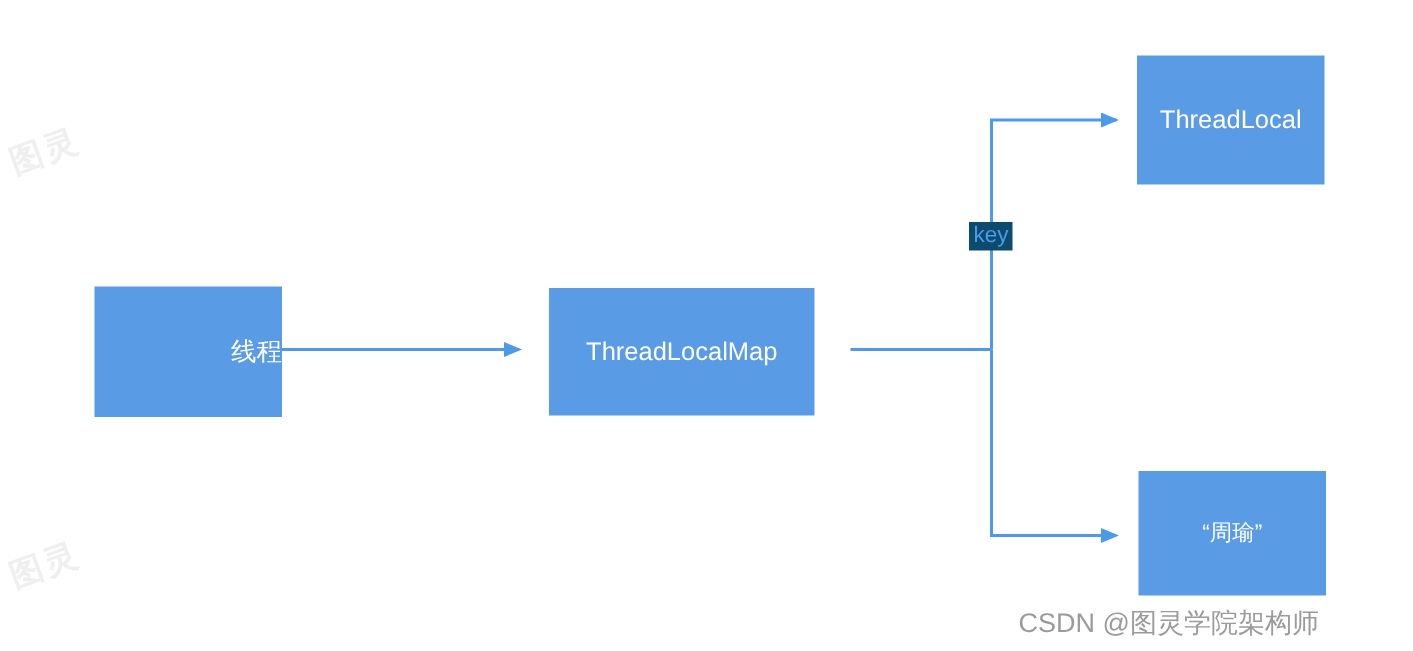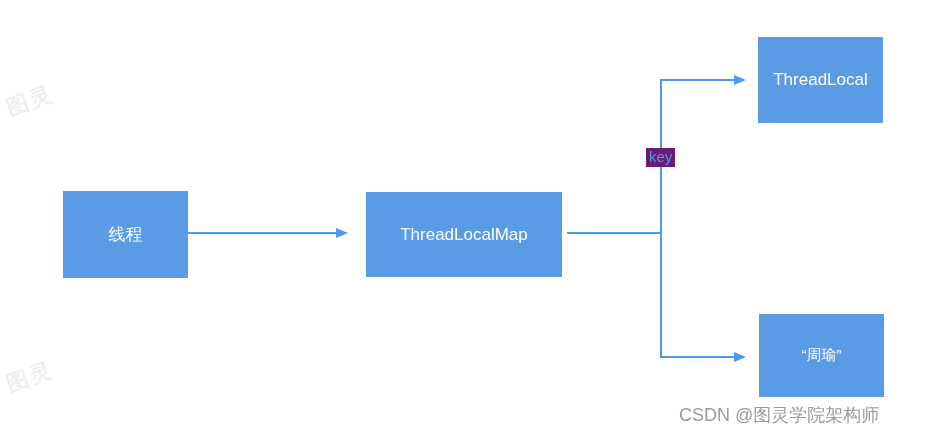--- a/index.html
+++ b/index.html
@@ -17,29 +17,29 @@
   
   .node{
     position:absolute;
     background:var(--node-fill,#5a9be6);
     color:#ffffff;
     display:flex;align-items:center;justify-content:center;
     font-size:17px;
     text-align:center;
     box-sizing:border-box;
   }
-  #node-thread{left:63px;top:191px;width:125px;height:87px;}
-  #node-tlm{left:366px;top:192px;width:196px;height:85px;}
+  #node-thread{left:63px;top:191px;width:125px;height:87px;justify-content:flex-end;}
+  #node-tlm{left:366px;top:192px;width:177px;height:85px;}
   #node-tl{left:758px;top:37px;width:125px;height:86px;}
   #node-value{left:759px;top:314px;width:125px;height:83px;font-size:15px;}
   
   .edge-label{
     position:absolute;
     left:646px;top:148px;
-    background:#701a75;
+    background:#0c4a6e;
     color:var(--line-color,#4d9ae8);
     font-size:15px;
     padding:1px 3px;
     line-height:1.1;
   }
   
   .corner-wm{
     position:absolute;
     color:#efefef;
     font-size:22px;

